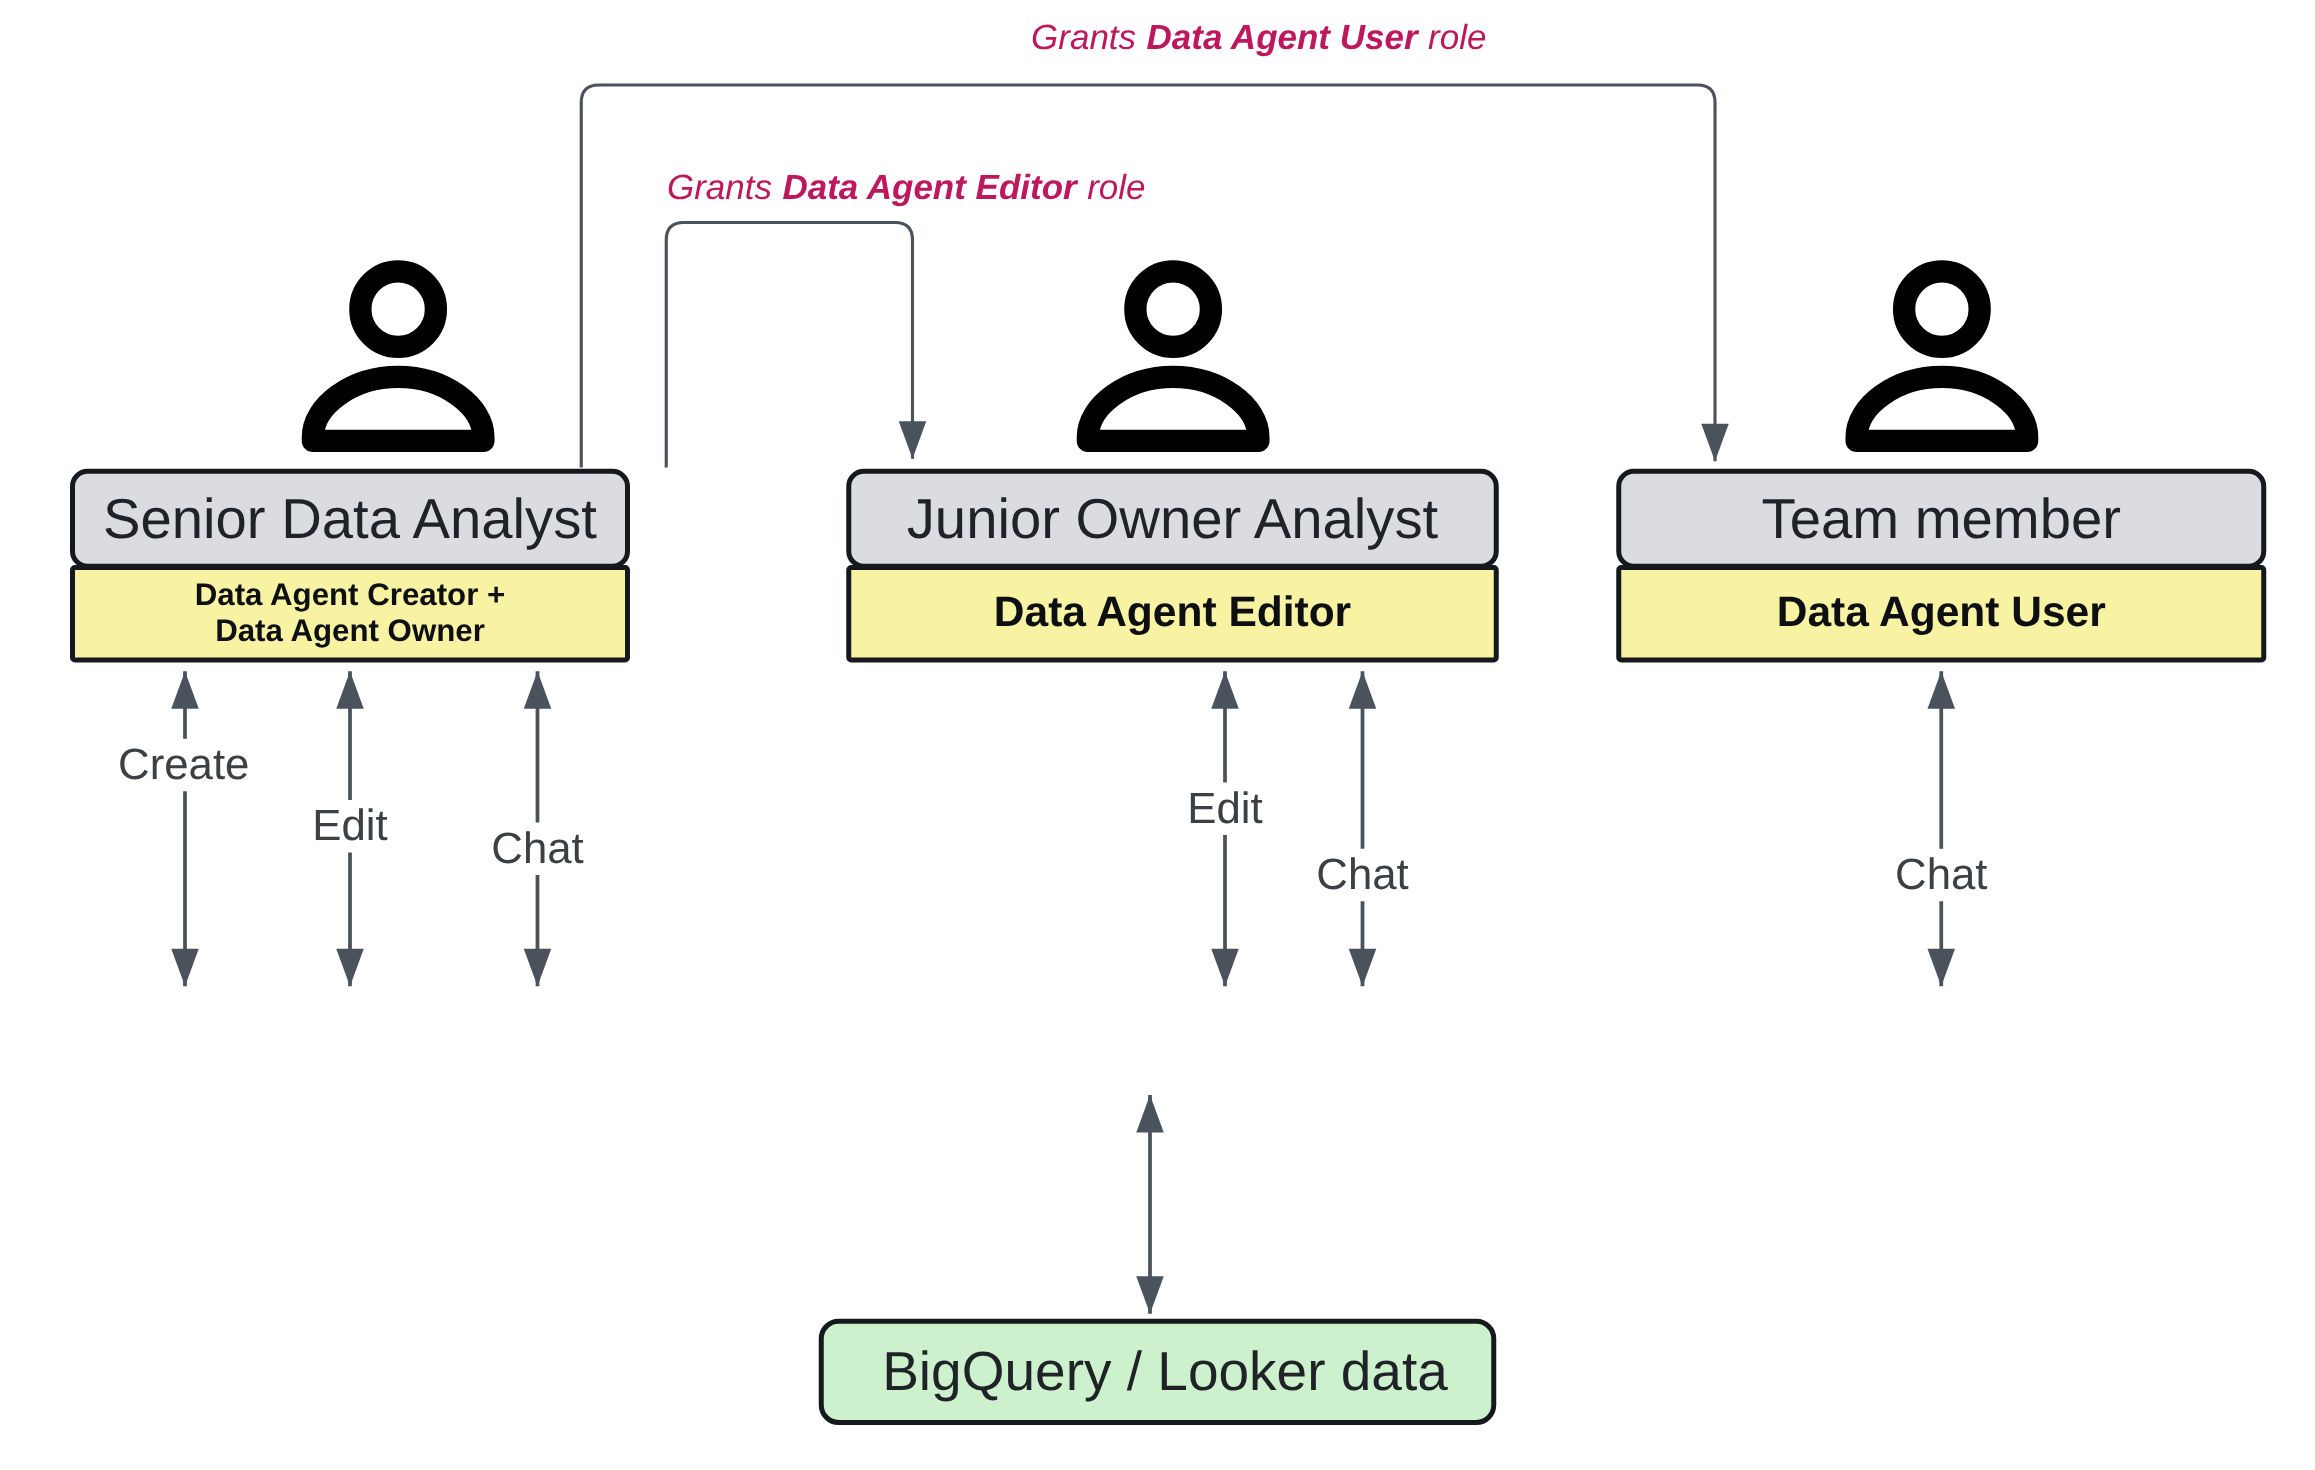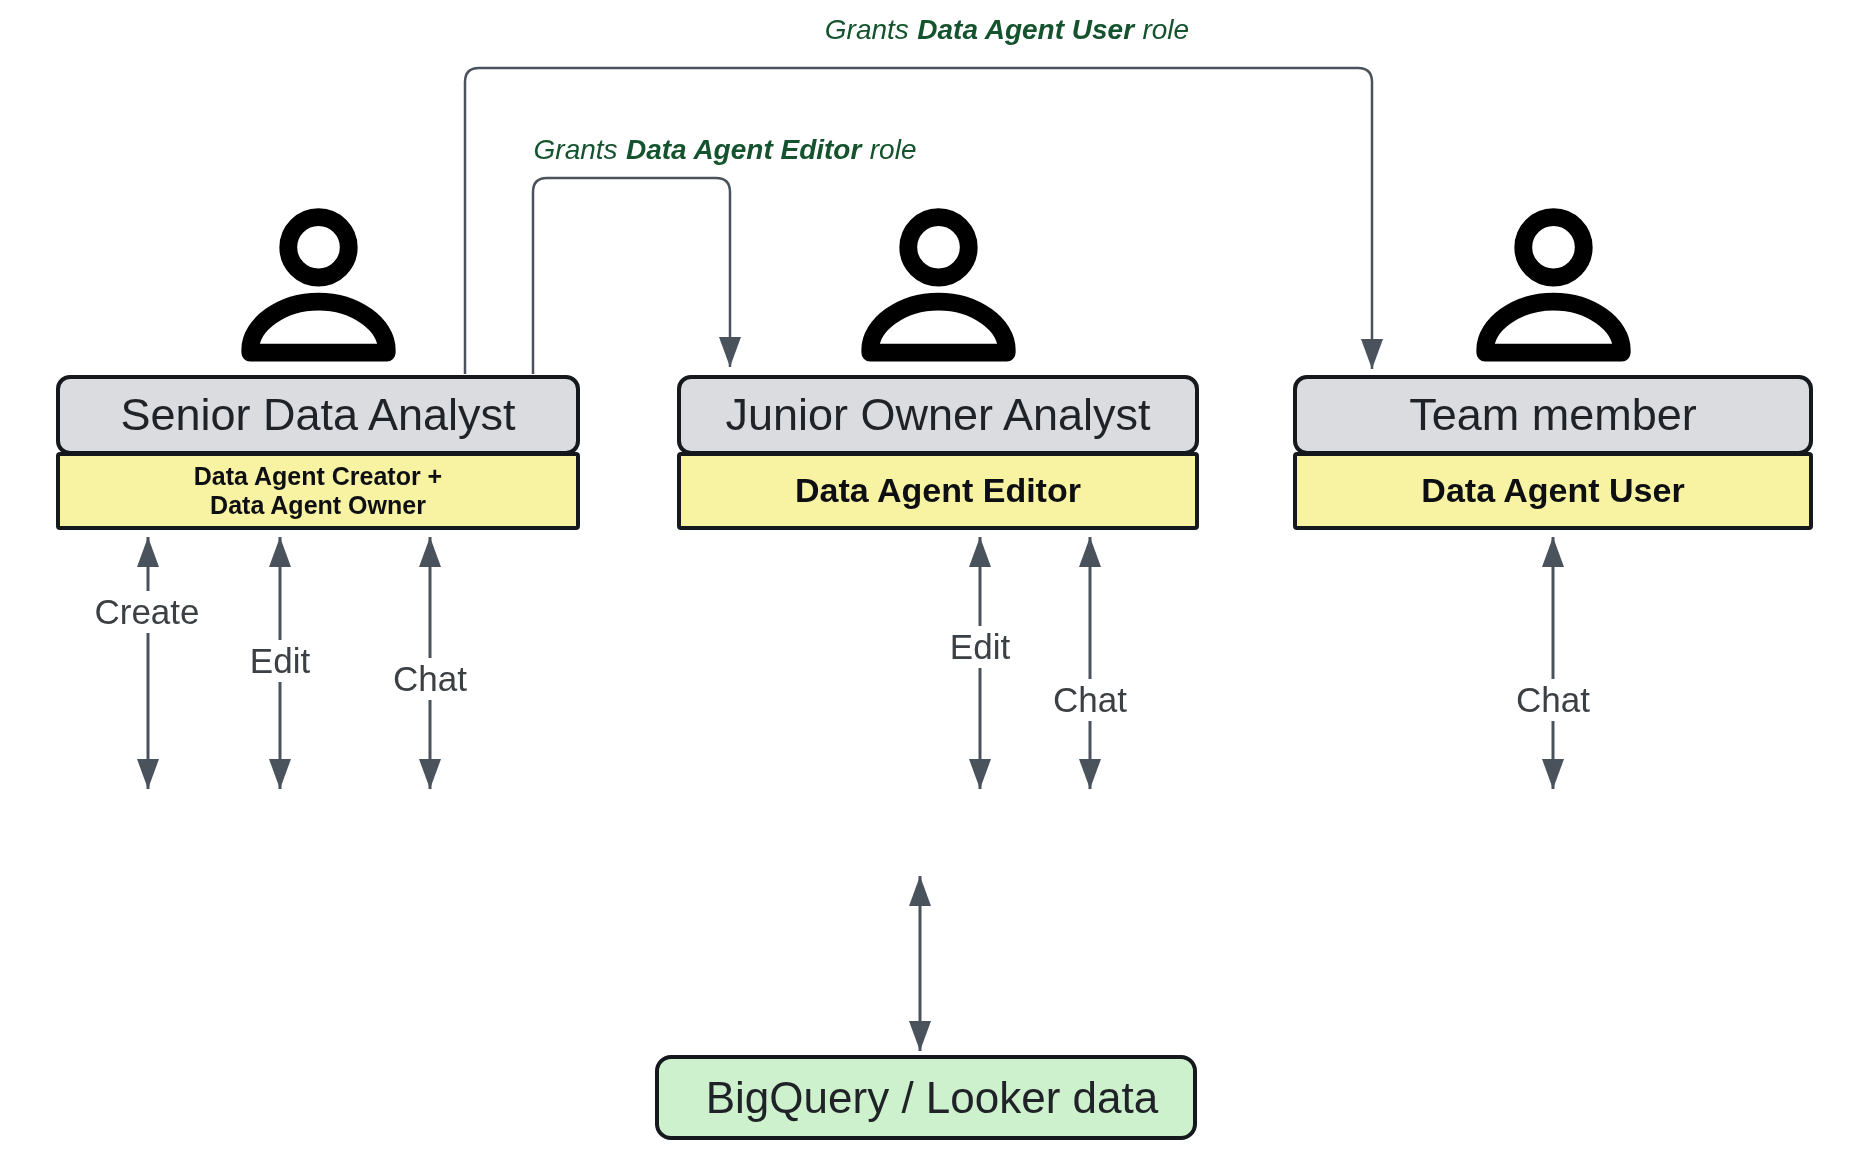--- a/index.html
+++ b/index.html
@@ -26,21 +26,21 @@
   .card-role {
     margin-top:-3px; height:70px; background:var(--role_bg,#f8f2a3);
     border:4px solid var(--border,#15181d); border-radius:4px;
     display:flex; flex-direction:column; align-items:center; justify-content:center;
     font-weight:700; font-size:34px; color:#0d0f12; line-height:1.15;
   }
   .card-role.two-line { font-size:25px; }
   
   .grant {
     position:absolute; transform:translateX(-50%);
-    font-style:italic; font-size:28px; color:#14532d;
+    font-style:italic; font-size:28px; color:#be185d;
     display:inline-flex; gap:0.30em; white-space:nowrap;
   }
   .grant .b { font-weight:700; }
   
   .alabel {
     position:absolute; transform:translate(-50%,-50%);
     background:#ffffff; padding:1px 9px;
     font-size:35px; color:var(--label_text,#3b4045); white-space:nowrap;
   }
   
@@ -102,21 +102,21 @@
   </svg>
   <svg class="person" style="left:860px; top:207px;" viewBox="0 0 100 100" aria-hidden="true">
     <circle class="stroke" cx="50" cy="26" r="19.5"></circle>
     <path class="stroke" stroke-linejoin="round" d="M6 94 v-2 c0 -16 20 -31 44 -31 s44 15 44 31 v2 z"></path>
   </svg>
   <svg class="person" style="left:1475px; top:207px;" viewBox="0 0 100 100" aria-hidden="true">
     <circle class="stroke" cx="50" cy="26" r="19.5"></circle>
     <path class="stroke" stroke-linejoin="round" d="M6 94 v-2 c0 -16 20 -31 44 -31 s44 15 44 31 v2 z"></path>
   </svg>
 
-  <div class="card" style="left:56px; width:524px;">
+  <div class="card" style="left:56px; width:448px;">
     <div class="card-title">Senior Data Analyst</div>
     <div class="card-role two-line">
       <div>Data Agent Creator +</div>
       <div>Data Agent Owner</div>
     </div>
   </div>
 
   <div class="card" style="left:677px; width:522px;">
     <div class="card-title">Junior Owner Analyst</div>
     <div class="card-role">Data Agent Editor</div>

